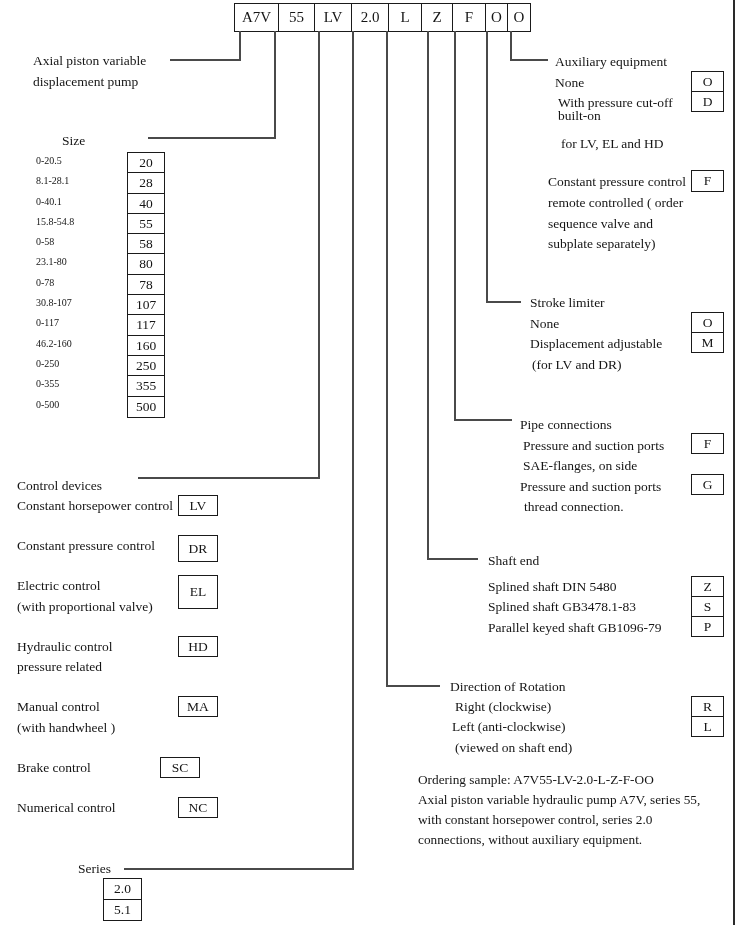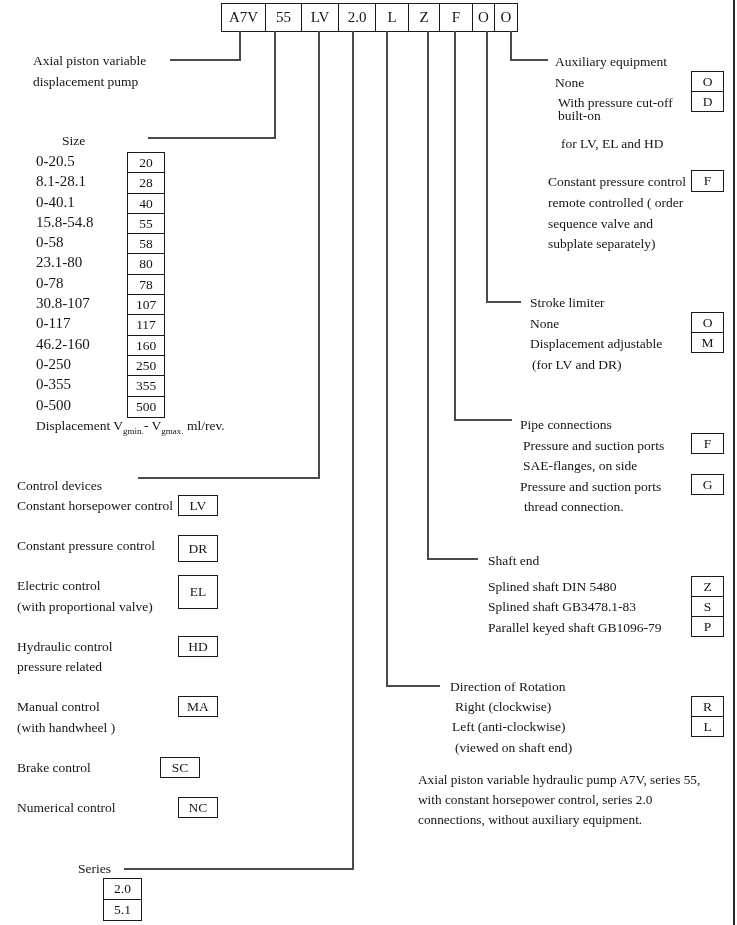--- a/index.html
+++ b/index.html
@@ -4,25 +4,25 @@
 <style>
   html,body{margin:0;padding:0;background:#fff;}
   #page{position:relative;width:737px;height:925px;background:#fff;overflow:hidden;
         font-family:"Liberation Serif","DejaVu Serif",serif;color:#151515;}
   .t{position:absolute;white-space:nowrap;font-size:13.5px;line-height:15px;}
   .hl{position:absolute;height:2px;background:#4a4a4a;}
   .vl{position:absolute;width:2px;background:#4a4a4a;}
   .top-row{position:absolute;left:218px;top:3px;display:flex;}
   .top-box{border:1.5px solid #1a1a1a;height:29px;box-sizing:border-box;display:flex;
            align-items:center;justify-content:center;font-size:15px;margin-left:-1.5px;background:#fff;}
-  .top-box:first-child{margin-left:3px;}
+  .top-box:first-child{margin-left:16px;}
   .codebox{position:absolute;border:1.5px solid #1a1a1a;box-sizing:border-box;background:#fff;
            text-align:center;font-size:13.5px;display:flex;align-items:center;justify-content:center;}
   .size-labels{position:absolute;left:36px;top:151px;}
-  .size-labels .srow{height:20.3px;line-height:20.3px;font-size:15px;white-space:nowrap;}
+  .size-labels .srow{height:20.3px;line-height:20.3px;font-size:10px;white-space:nowrap;}
   .size-boxes{position:absolute;left:127px;top:152px;width:36px;border:1.5px solid #1a1a1a;
               box-sizing:content-box;background:#fff;}
   .size-boxes .scell{height:20.3px;line-height:20.3px;border-bottom:1px solid #1a1a1a;
                      text-align:center;font-size:13.5px;box-sizing:border-box;}
   .size-boxes .scell:last-child{border-bottom:none;}
   .series-boxes{position:absolute;left:103px;top:878px;width:37px;border:1.5px solid #1a1a1a;background:#fff;}
   .series-boxes .scell{height:20.5px;line-height:20.5px;border-bottom:1px solid #1a1a1a;
                        text-align:center;font-size:13.5px;box-sizing:border-box;}
   .series-boxes .scell:last-child{border-bottom:none;}
   sub{font-size:9px;}
@@ -93,21 +93,20 @@
     <div class="scell">58</div>
     <div class="scell">80</div>
     <div class="scell">78</div>
     <div class="scell">107</div>
     <div class="scell">117</div>
     <div class="scell">160</div>
     <div class="scell">250</div>
     <div class="scell">355</div>
     <div class="scell">500</div>
   </div>
-  <span class="t" style="left:36px;top:418px"><span>Displacement V</span><sub>gmin.</sub><span>- V</span><sub>gmax.</sub><span> ml/rev.</span></span>
 
   <span class="t" style="left:17px;top:478px">Control devices</span>
   <span class="t" style="left:17px;top:498px">Constant horsepower control</span>
   <div class="codebox" style="left:178px;top:495px;width:40px;height:21px">LV</div>
   <span class="t" style="left:17px;top:538px">Constant pressure control</span>
   <div class="codebox" style="left:178px;top:535px;width:40px;height:27px">DR</div>
   <span class="t" style="left:17px;top:578px">Electric control</span>
   <span class="t" style="left:17px;top:599px">(with proportional valve)</span>
   <div class="codebox" style="left:178px;top:575px;width:40px;height:34px">EL</div>
   <span class="t" style="left:17px;top:639px">Hydraulic control</span>
@@ -164,18 +163,19 @@
   <div class="codebox" style="left:691px;top:616px;width:33px;height:21px">P</div>
 
   <span class="t" style="left:450px;top:679px">Direction of Rotation</span>
   <span class="t" style="left:455px;top:699px">Right (clockwise)</span>
   <div class="codebox" style="left:691px;top:696px;width:33px;height:21px">R</div>
   <span class="t" style="left:452px;top:719px">Left (anti-clockwise)</span>
   <div class="codebox" style="left:691px;top:716px;width:33px;height:21px">L</div>
   <span class="t" style="left:455px;top:740px">(viewed on shaft end)</span>
 
   <div class="sample">
+    <div>Ordering sample: A7V55-LV-2.0-L-Z-F-OO</div>
     <div>Axial piston variable hydraulic pump A7V, series 55,</div>
     <div>with constant horsepower control, series 2.0</div>
     <div>connections, without auxiliary equipment.</div>
   </div>
 
 </div>
 
 </body></html>

